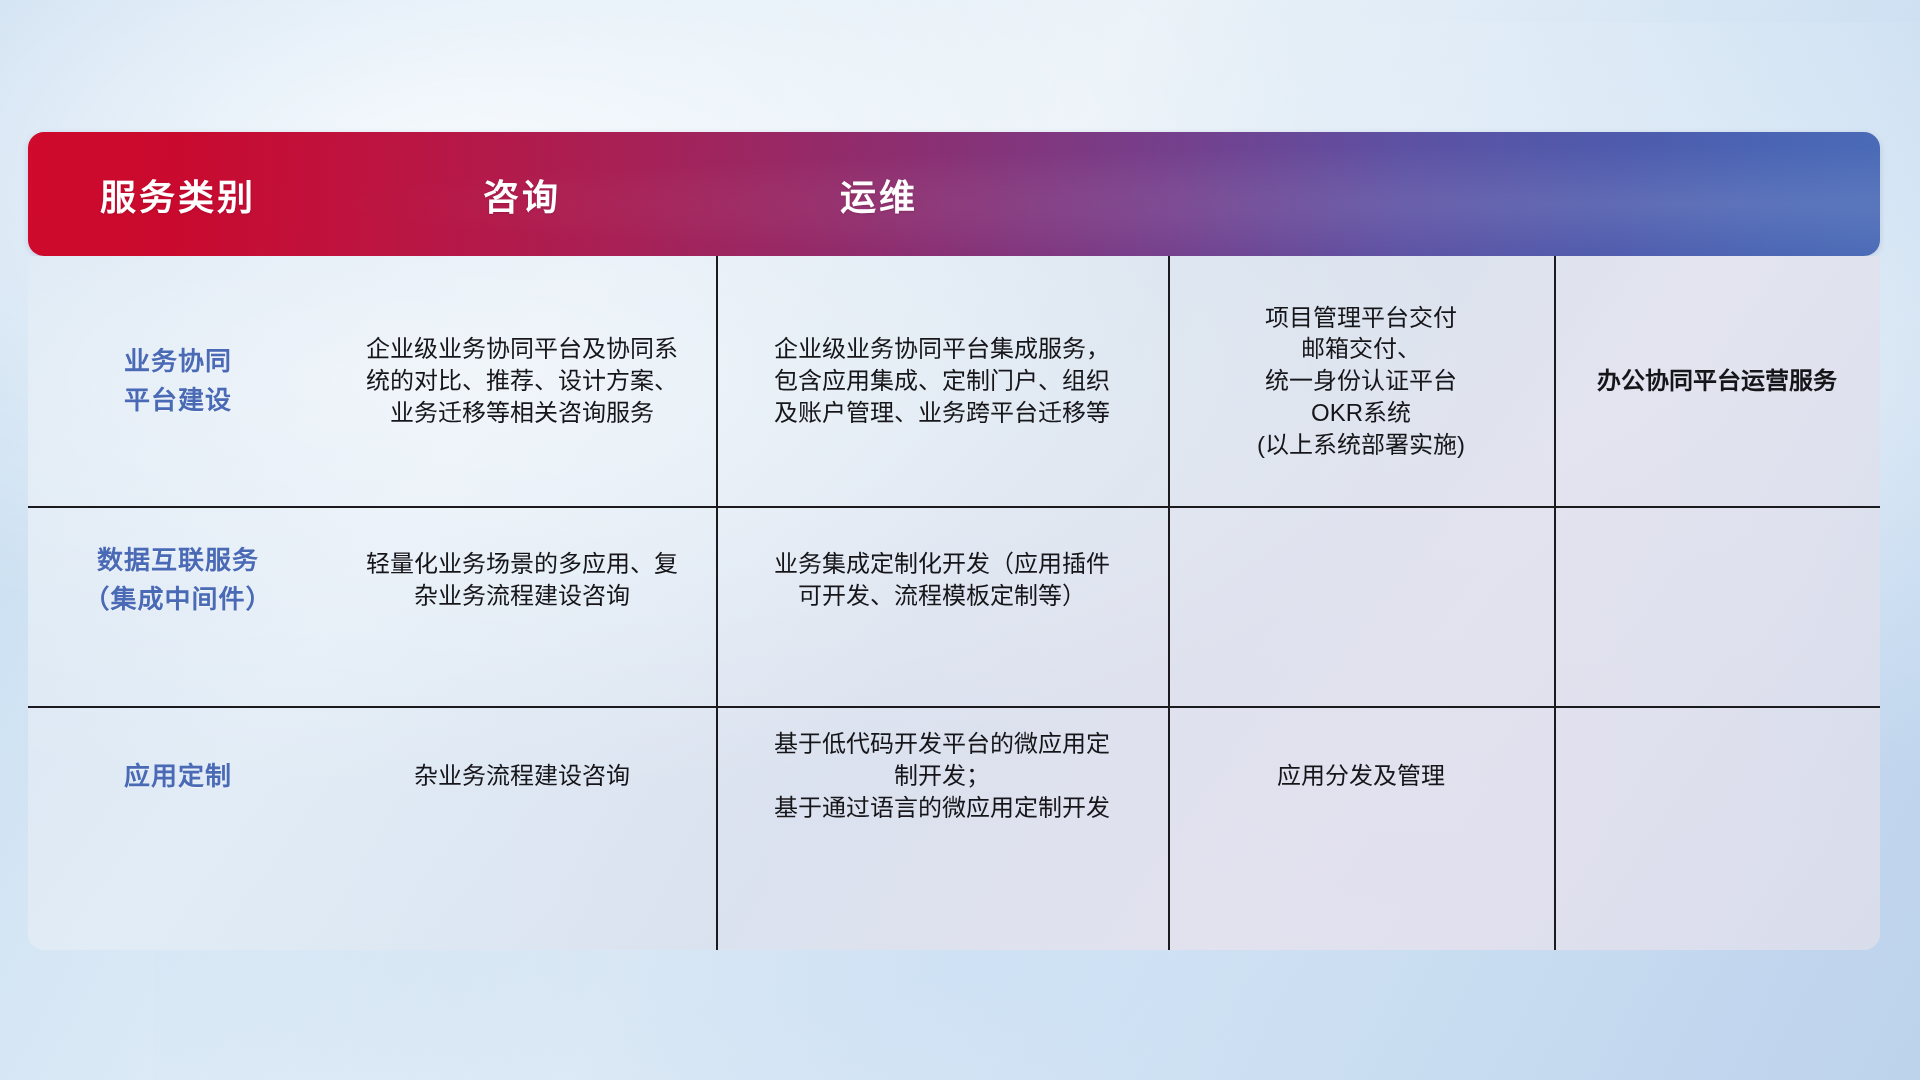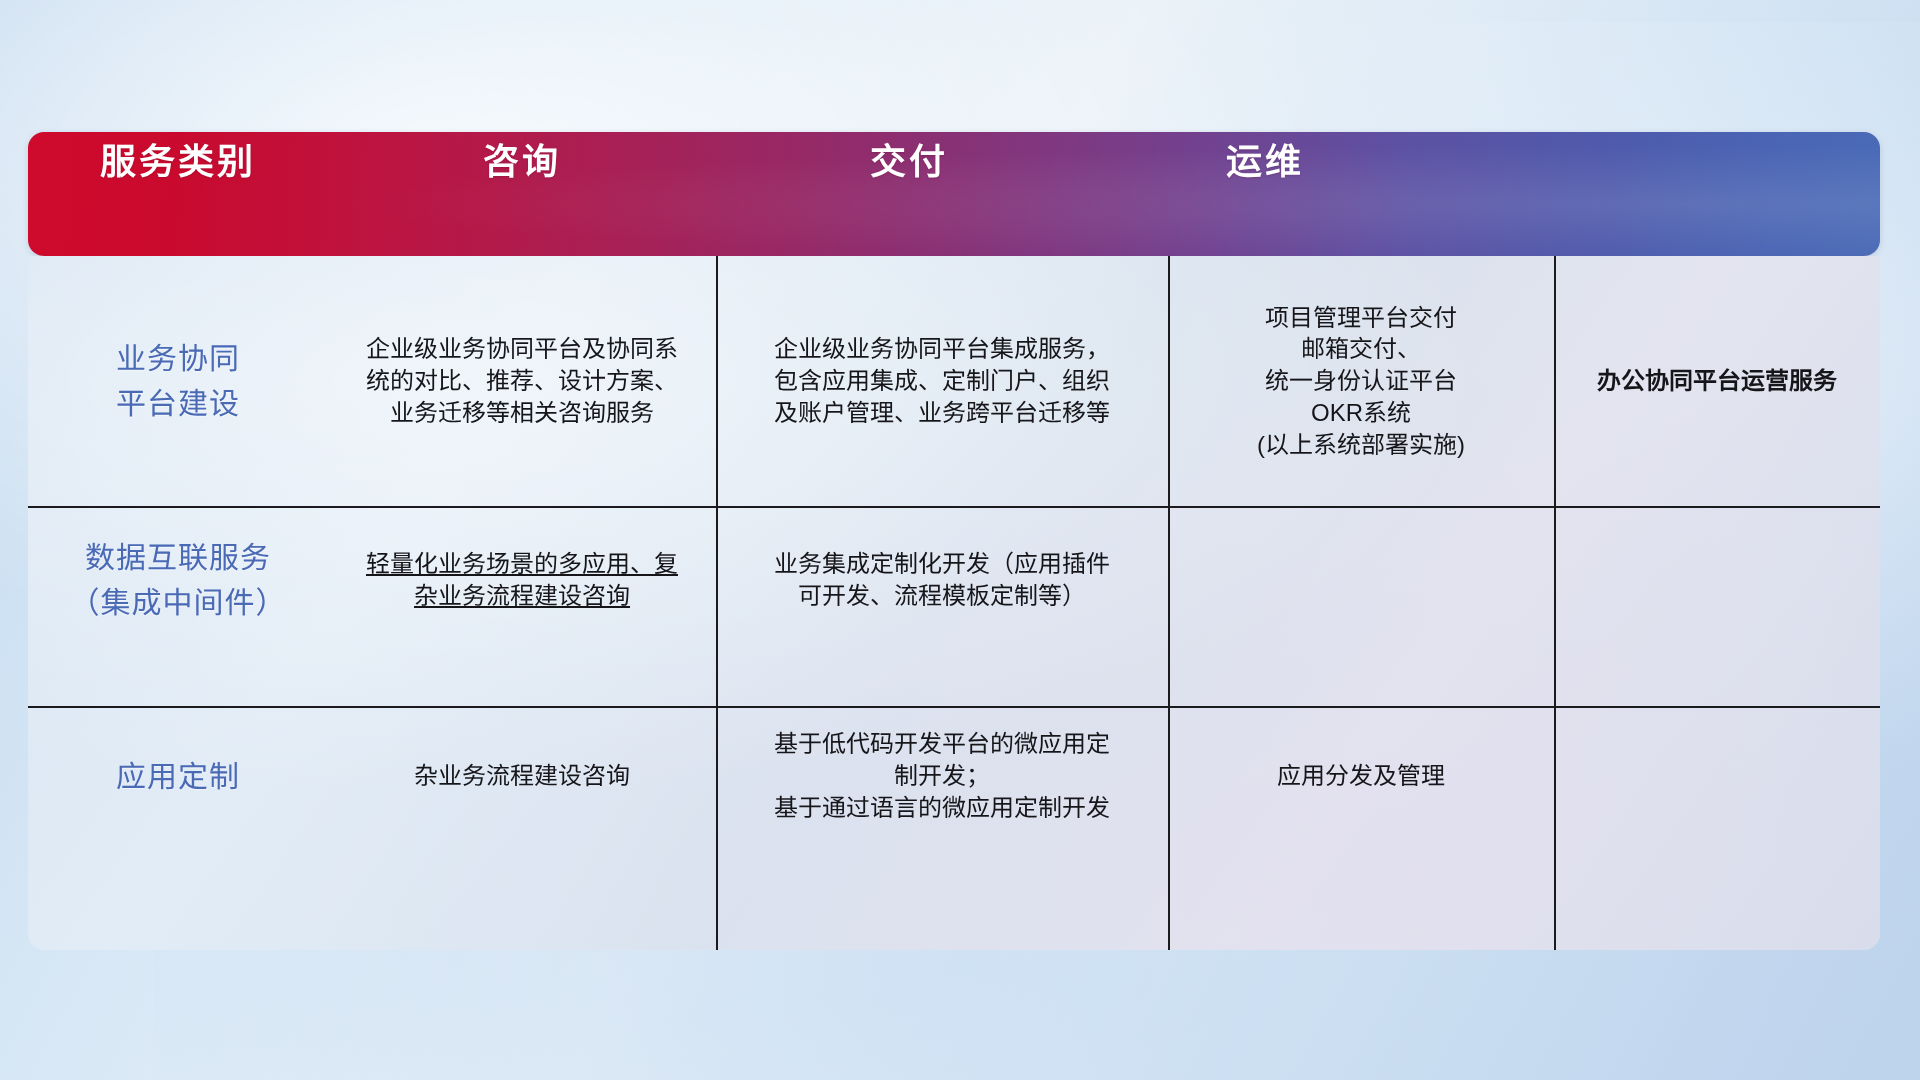--- a/index.html
+++ b/index.html
@@ -86,20 +86,21 @@
         #be133f 18%,
         #a82055 32%,
         #8b2f72 48%,
         #74408d 62%,
         #5d51a3 74%,
         #4f5aac 85%,
         #4a65b4 94%,
         #4a6ab6 100%);
     box-shadow: 0 2px 6px rgba(60,80,120,0.18);
     display: flex;
+    align-items: center;
     overflow: hidden;
   }
   .thead::after{
     content:"";
     position:absolute;
     inset:0;
     pointer-events:none;
     background:
       radial-gradient(ellipse at 88% 58%, rgba(255,255,255,0.10) 0%, rgba(255,255,255,0) 58%);
   }
@@ -182,42 +183,41 @@
     box-sizing: border-box;
     padding: 6px 16px;
     text-align: center;
     color: #16161a;
     font-size: 24px;
     line-height: 1.32;
     white-space: pre-line;
   }
   .cell.cat {
     color: #4a6ab6;
-    font-weight: 400;
-    font-size: 30px;
+    font-weight: 700;
+    font-size: 26px;
     line-height: 1.5;
     letter-spacing: 1px;
     text-shadow: 0 1px 1px rgba(255,255,255,0.55);
   }
   .cell.empty { padding: 0; }
 </style>
 </head>
 <body>
 
 <div id="bg-base"></div>
 <div id="bg-glow-top"></div>
 <div id="bg-glow-right"></div>
 <div id="bg-glow-bottom"></div>
 
 <div id="table-card">
 
   <div class="thead" id="thead">
       <div class="th" style="width: 300px;">服务类别</div>
       <div class="th" style="width: 388px;">咨询</div>
-      <div class="th" style="width: 386px;">交付</div>
       <div class="th" style="width: 326px;">运维</div>
     </div>
 
   <div class="tbody">
     <div id="gridlines">
         <div class="vline" style="left: 688px;"></div>
         <div class="vline" style="left: 1140px;"></div>
         <div class="vline" style="left: 1526px;"></div>
         <div class="hline" style="top: 250px;"></div>
         <div class="hline" style="top: 450px;"></div>
@@ -235,21 +235,21 @@
           <div class="cell" style="width: 386px;">项目管理平台交付
 邮箱交付、
 统一身份认证平台
 OKR系统
 (以上系统部署实施)</div>
           <div class="cell" style="width: 326px; font-weight: bold;">办公协同平台运营服务</div>
         </div>
         <div class="row" style="height: 148px;">
           <div class="cell cat" style="width: 300px;">数据互联服务
 （集成中间件）</div>
-          <div class="cell" style="width: 388px; text-decoration: underline;">轻量化业务场景的多应用、复
+          <div class="cell" style="width: 388px;">轻量化业务场景的多应用、复
 杂业务流程建设咨询</div>
           <div class="cell" style="width: 452px;">业务集成定制化开发（应用插件
 可开发、流程模板定制等）</div>
           <div class="cell empty" style="width: 386px;"></div>
           <div class="cell empty" style="width: 326px;"></div>
         </div>
         <div class="row" style="height: 244px;">
           <div class="cell cat" style="width: 300px;">应用定制</div>
           <div class="cell" style="width: 388px;">杂业务流程建设咨询</div>
           <div class="cell" style="width: 452px;">基于低代码开发平台的微应用定

